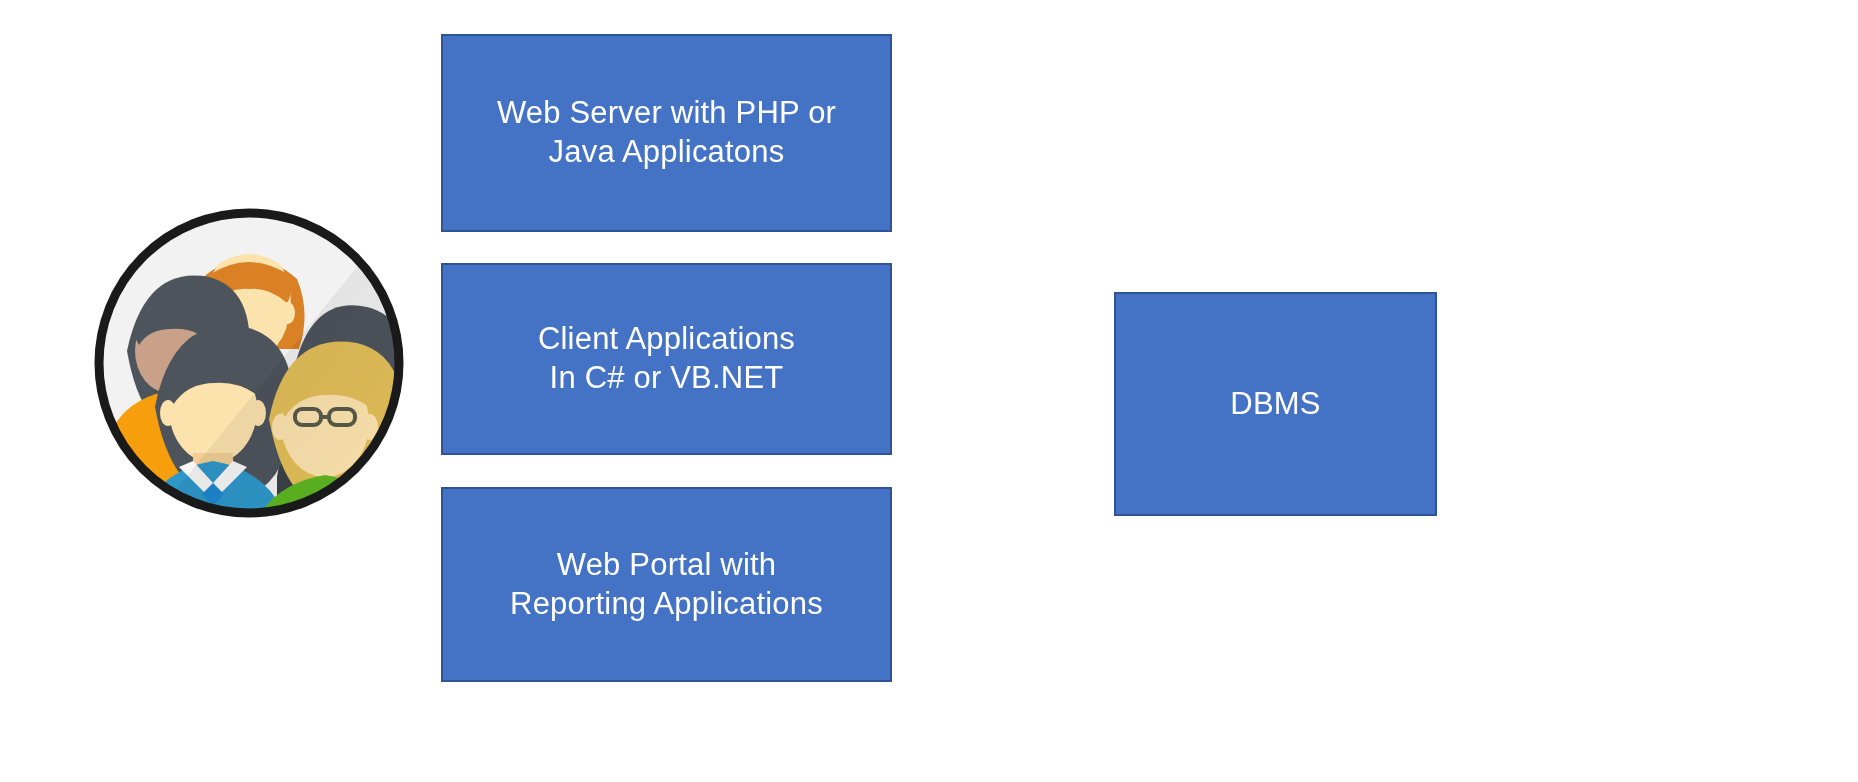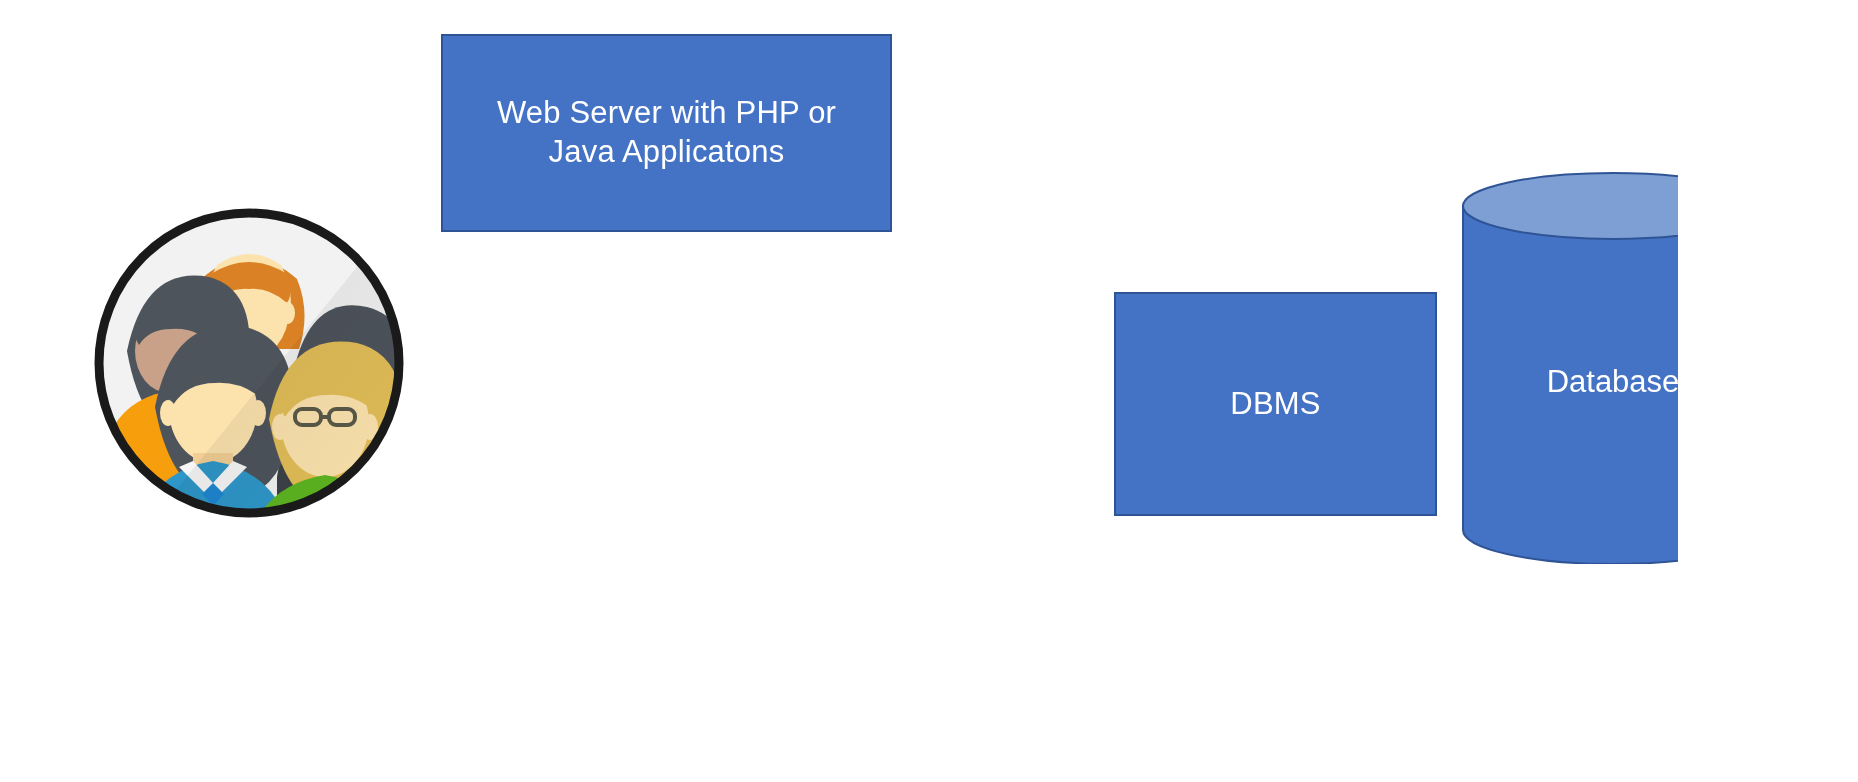--- a/index.html
+++ b/index.html
@@ -6,21 +6,21 @@
   html, body {
     margin: 0;
     padding: 0;
     background: #ffffff;
   }
   body {
     font-family: "Liberation Sans", sans-serif;
   }
   #stage {
     position: relative;
-    width: 1678px;
+    width: 1858px;
     height: 782px;
     background: #ffffff;
     overflow: hidden;
   }
 
   
   .users-avatar {
     position: absolute;
     left: 89px;
     top: 203px;
@@ -199,32 +199,29 @@
 
       <circle cx="160" cy="160" r="150" fill="none" stroke="#1A1A1A" stroke-width="9"></circle>
     </svg>
   </div>
 
   <div class="tier-box" id="box-web-server">
     <span class="label-lines">Web Server with PHP or
 Java Applicatons</span>
   </div>
 
-
+  <div class="tier-box" id="box-client-app">
+    <span class="label-lines">Client Applications
+In C# or VB.NET</span>
+  </div>
+
+  <div class="tier-box" id="box-web-portal">
+    <span class="label-lines">Web Portal with
+Reporting Applications</span>
+  </div>
 
 
   <div class="tier-box" id="box-dbms">
     <span>DBMS</span>
   </div>
 
-  <div id="shape-database">
-    <svg viewBox="0 0 302 392" xmlns="http://www.w3.org/2000/svg">
-
-      <path d="M1 34 L1 358 a150 34 0 0 0 300 0 L301 34 Z" fill="#4472C4" stroke="#2F5496" stroke-width="2"></path>
-
-      <ellipse cx="151" cy="34" rx="150" ry="33" fill="#7E9FD4" stroke="#2F5496" stroke-width="2"></ellipse>
-    </svg>
-    <div class="db-label">
-      <span>Database</span>
-    </div>
-  </div>
 
 </div>
 
 </body></html>

